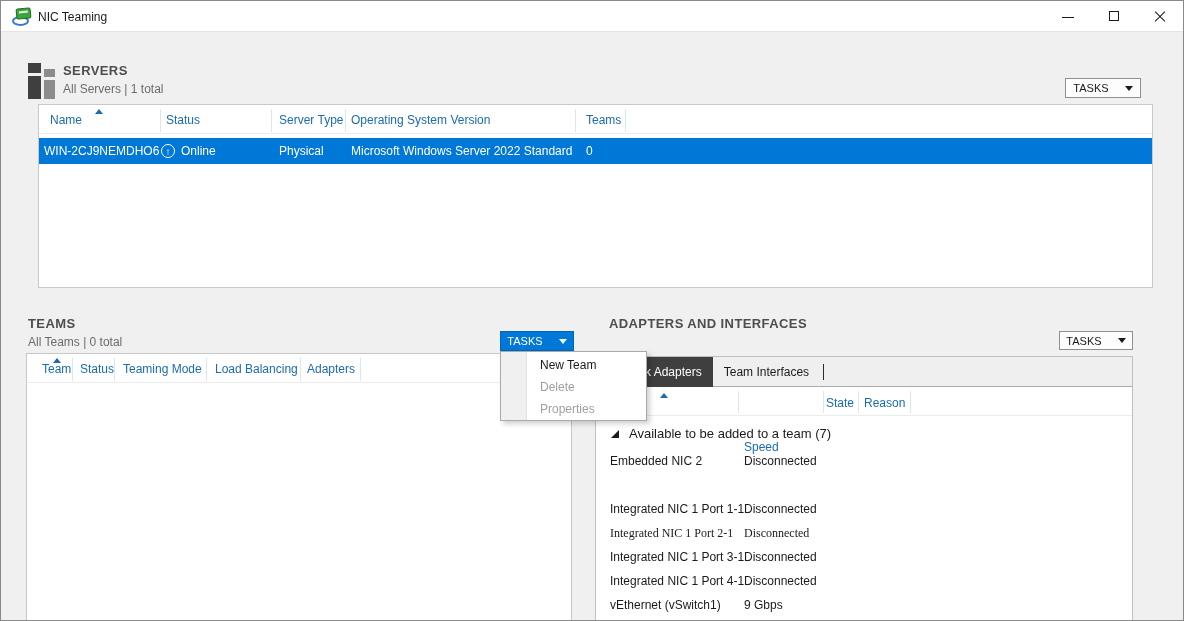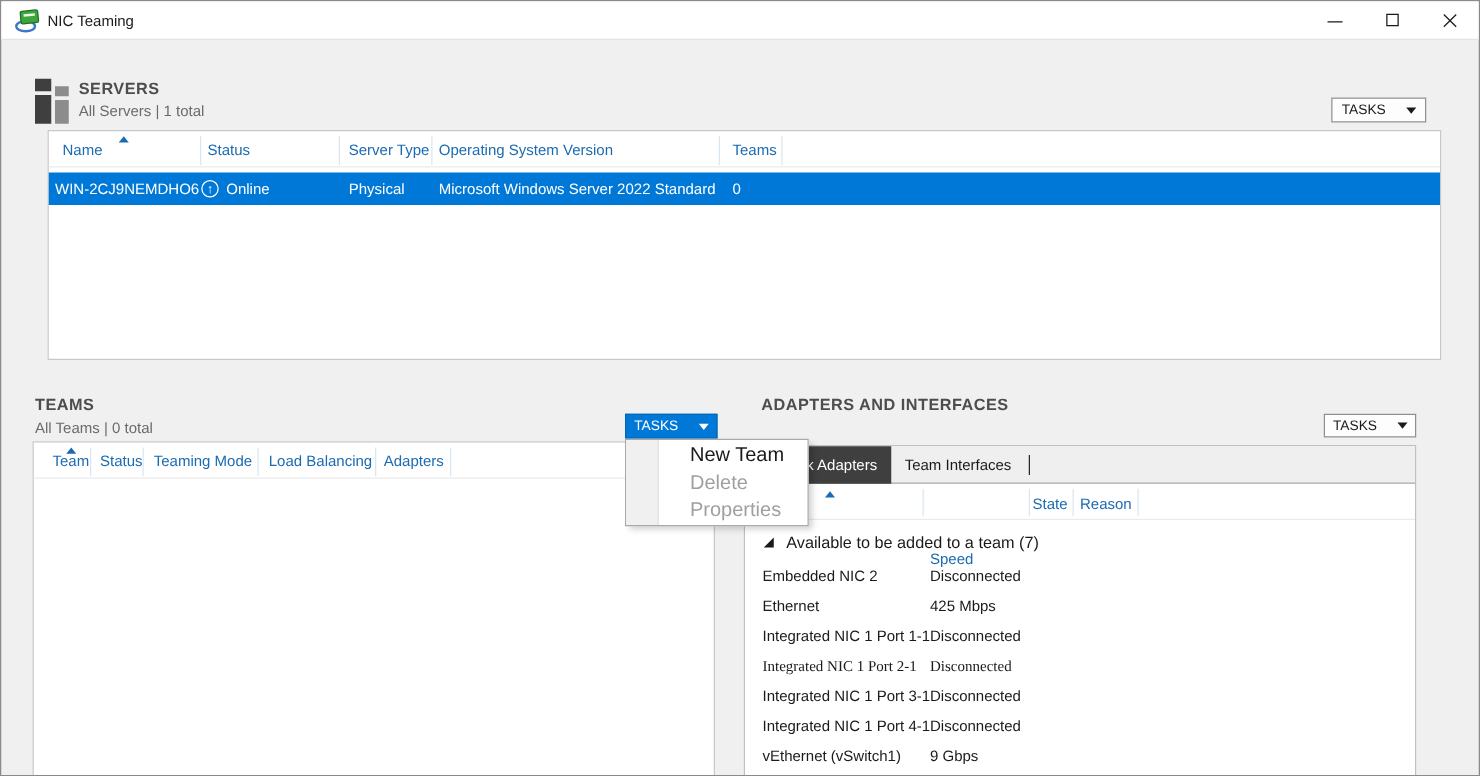--- a/index.html
+++ b/index.html
@@ -71,21 +71,21 @@
   .a-row { position: absolute; left: 0; right: 0; height: 24px; }
   .a-cell { position: absolute; top: 0; height: 24px; line-height: 24px; font-size: 12px; color: #1a1a1a; white-space: nowrap; }
   .a-name { left: 14px; } .a-speed { left: 148px; }
 
   
   .menu { position: absolute; left: 499px; top: 350px; width: 147px; height: 70px; background: #fff;
     border: 1px solid #a9a9a9; box-shadow: 3px 3px 5px rgba(0,0,0,.18); z-index: 60; }
   .menu-gutter { position: absolute; left: 0; top: 0; bottom: 0; width: 26px; background: #f0f0f0;
     border-right: 1px solid #e2e2e2; }
   .menu-item { position: absolute; left: 27px; right: 1px; height: 22px; line-height: 22px;
-    padding-left: 24px; font-size: 16px; white-space: nowrap; }
+    padding-left: 12px; font-size: 12px; white-space: nowrap; }
   .menu-item.on { color: #1a1a1a; }
   .menu-item.off { color: #9f9f9f; }
 </style>
 </head>
 <body>
 
 <div id="window">
 
   <div class="titlebar">
     <div class="app-icon">
@@ -193,24 +193,20 @@
       <span class="vsep" style="left:314px; top:3px; height:22px;"></span>
     </div>
     <div class="group-row">
       <span class="expander"></span>
       <span class="group-label">Available to be added to a team (7)</span>
     </div>
     <div class="a-row" style="top:92px;">
       <span class="a-cell a-name">Embedded NIC 2</span>
       <span class="a-cell a-speed">Disconnected</span>
     </div>
-    <div class="a-row" style="top:116px;">
-      <span class="a-cell a-name">Ethernet</span>
-      <span class="a-cell a-speed">425 Mbps</span>
-    </div>
     <div class="a-row" style="top:140px;">
       <span class="a-cell a-name">Integrated NIC 1 Port 1-1</span>
       <span class="a-cell a-speed">Disconnected</span>
     </div>
     <div class="a-row" style="top:164px;font-family:Liberation Serif, serif;">
       <span class="a-cell a-name">Integrated NIC 1 Port 2-1</span>
       <span class="a-cell a-speed">Disconnected</span>
     </div>
     <div class="a-row" style="top:188px;">
       <span class="a-cell a-name">Integrated NIC 1 Port 3-1</span>

